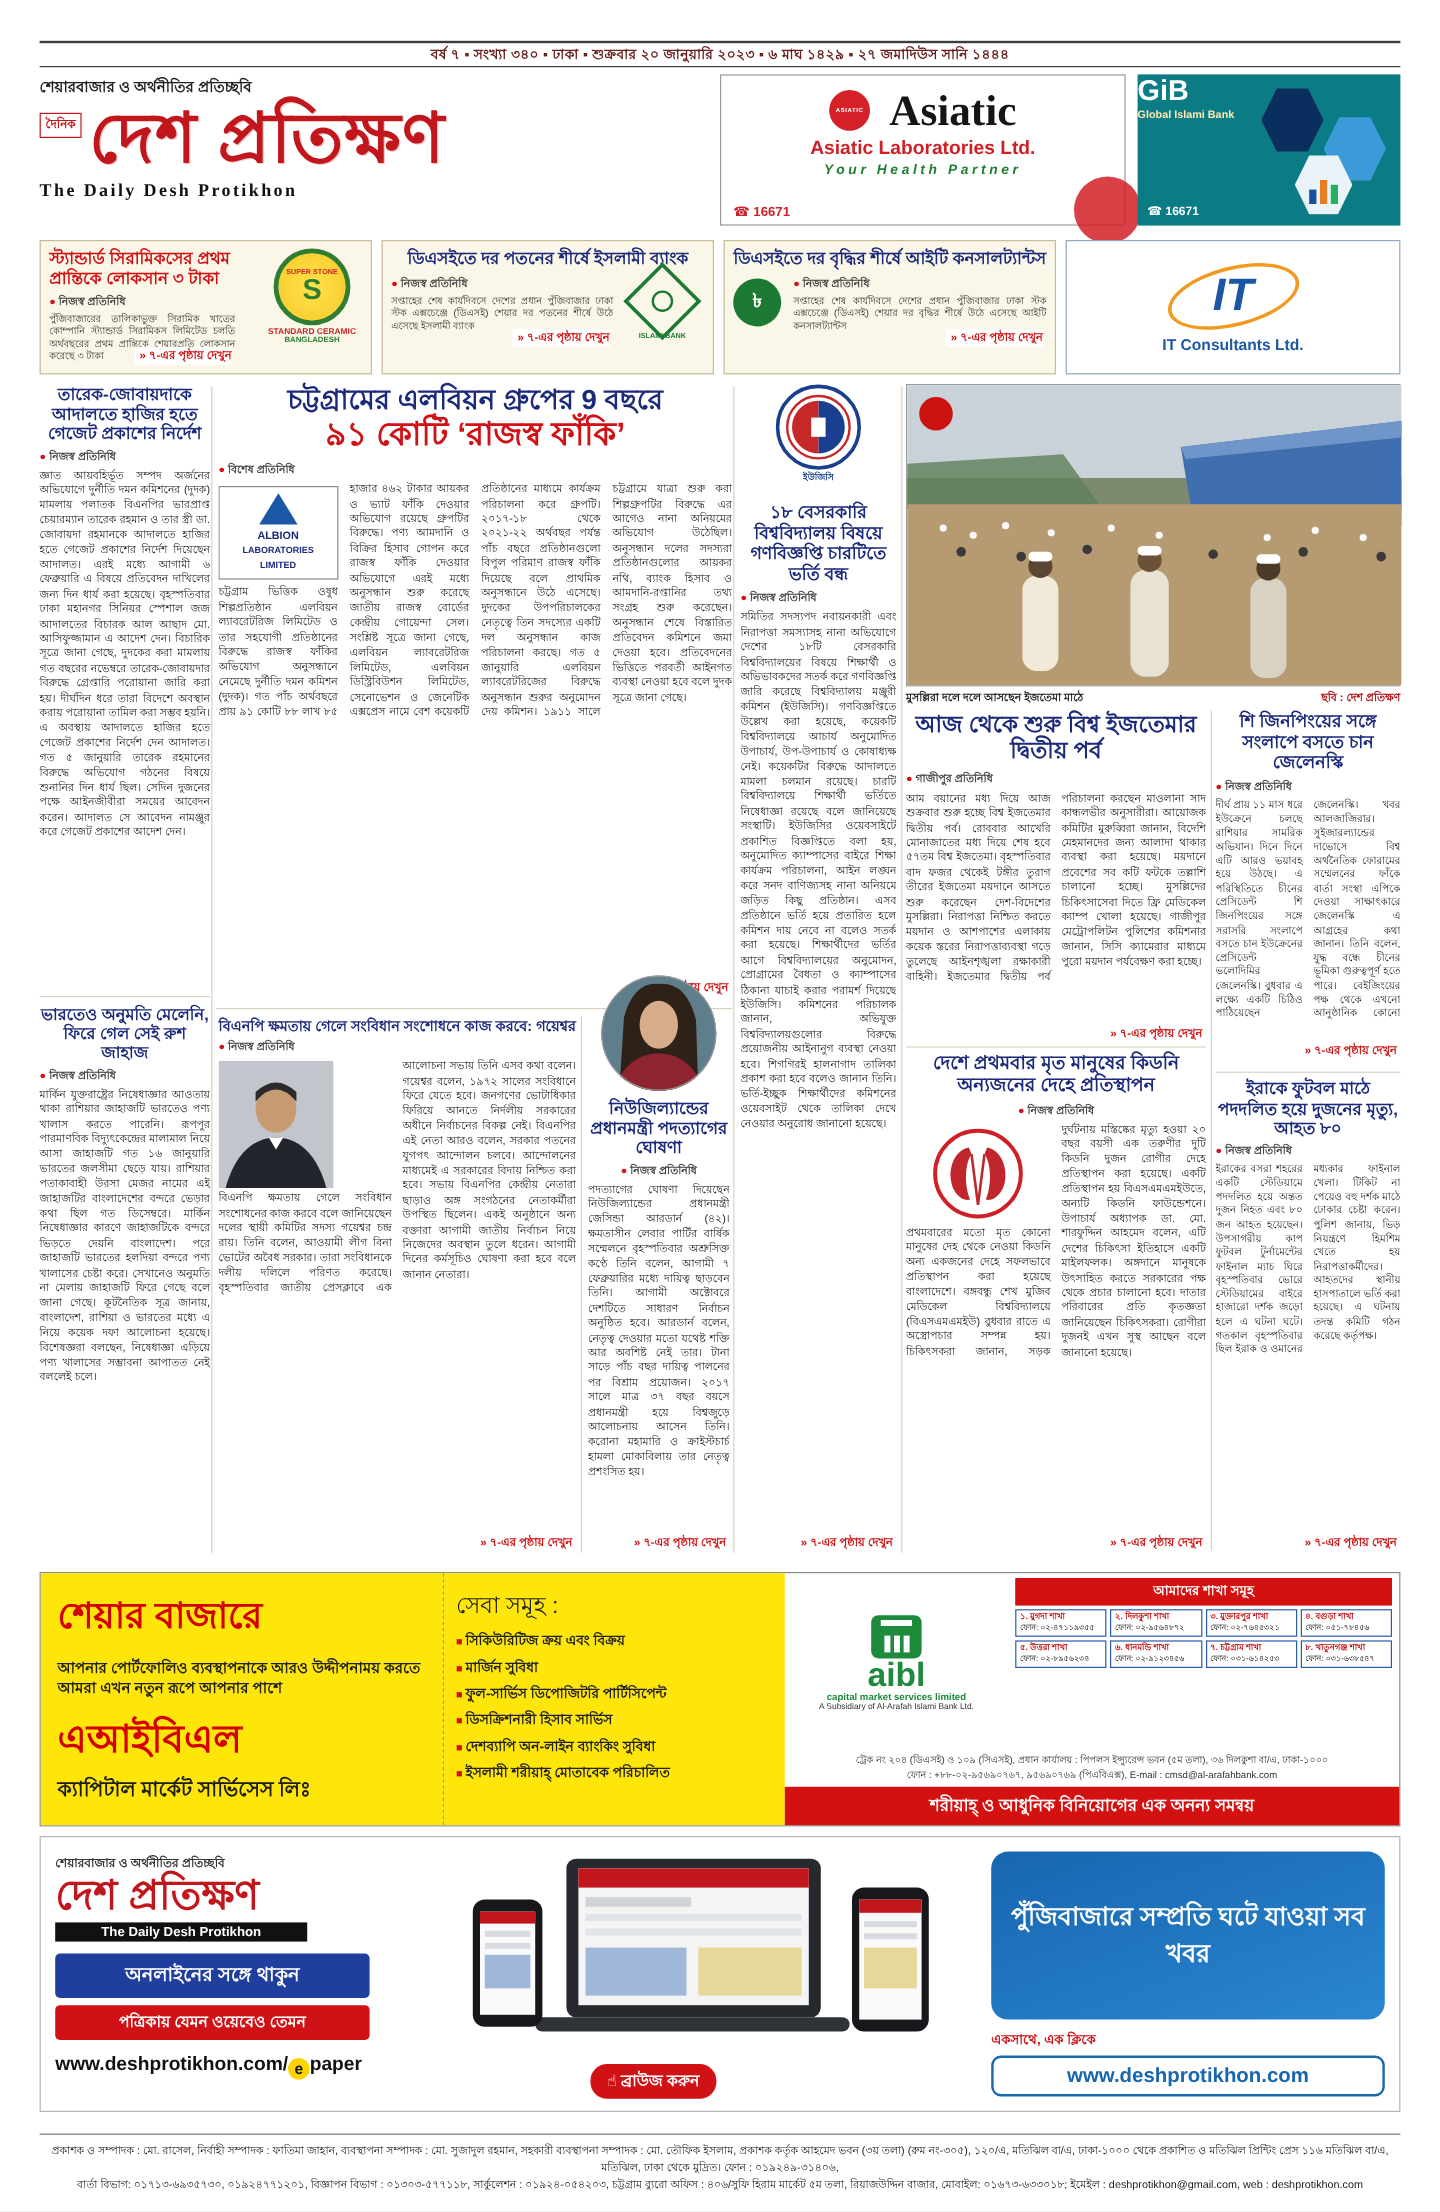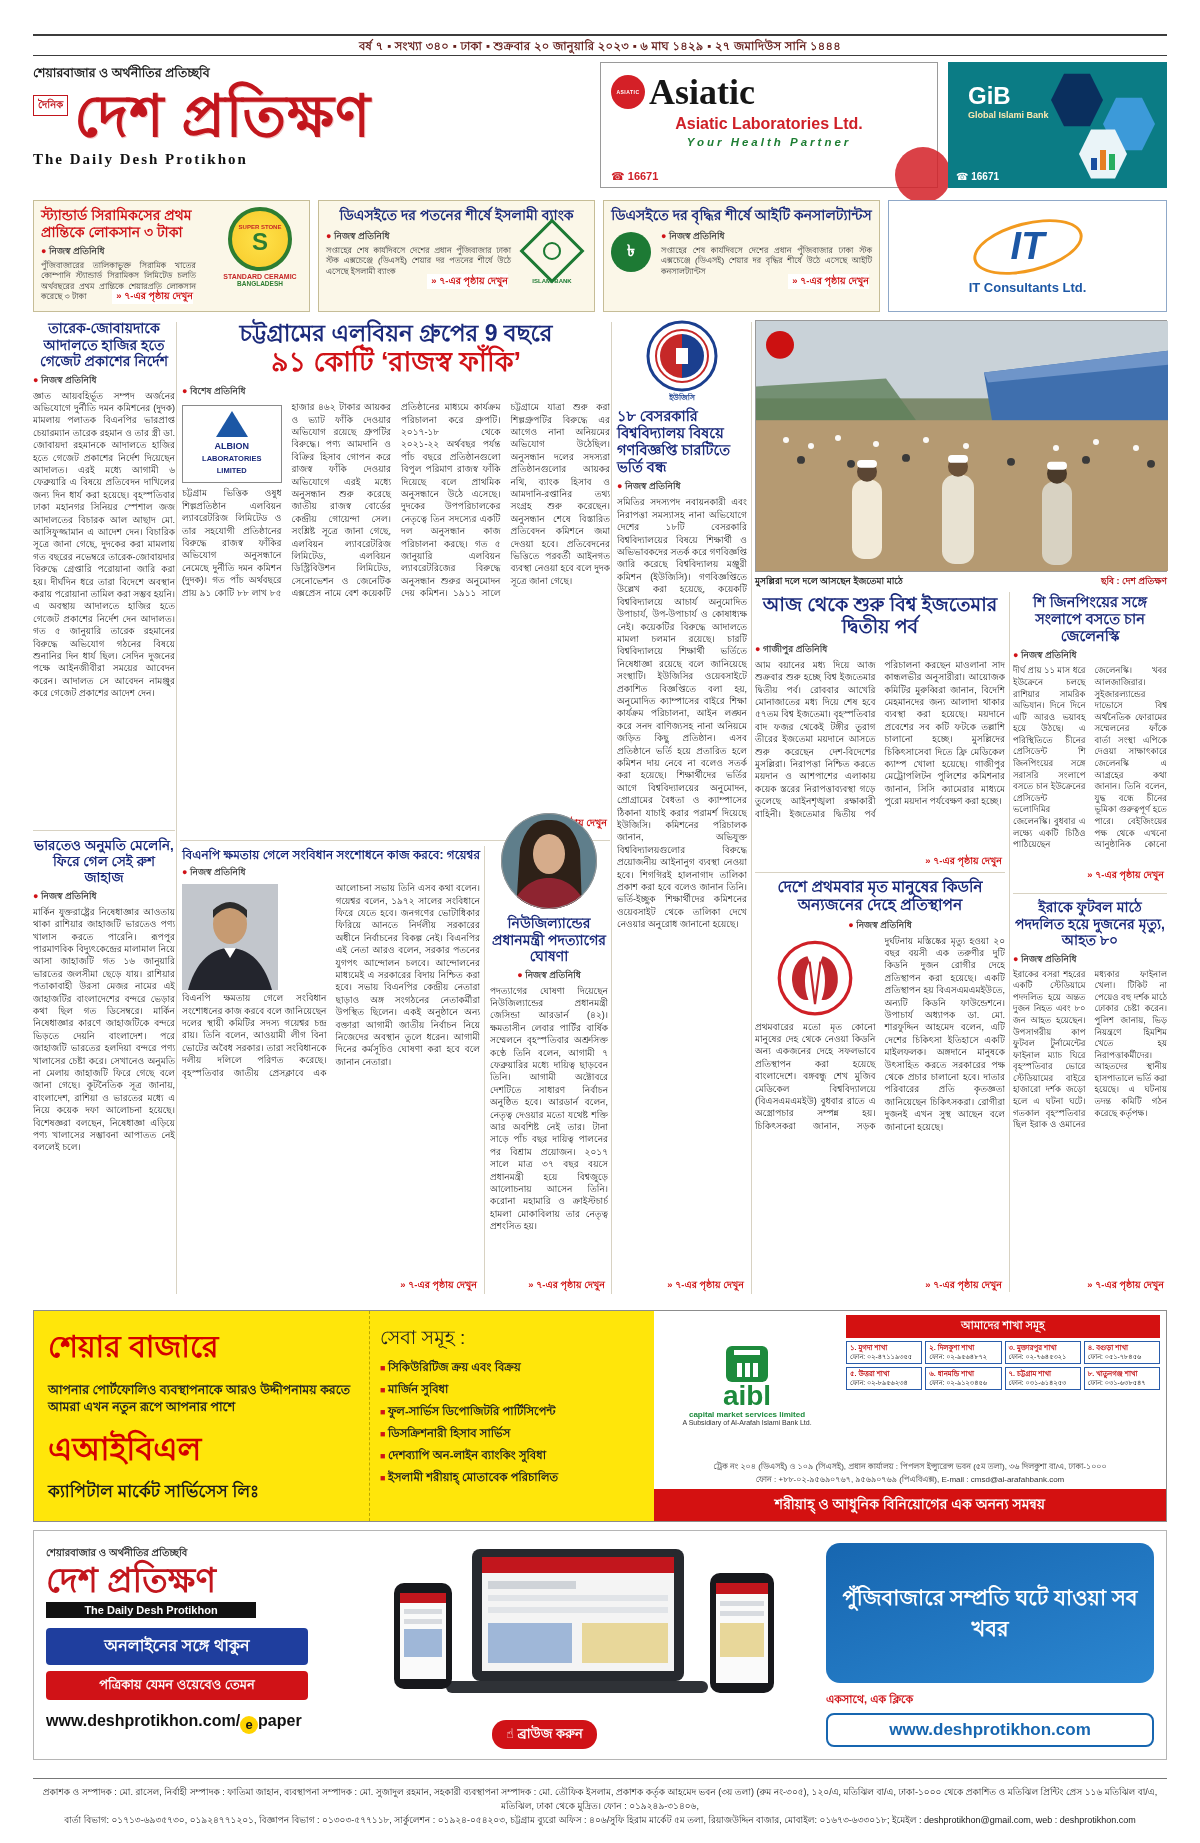--- a/index.html
+++ b/index.html
@@ -51,31 +51,31 @@
 
   <div class="abs" style="left:33px;top:64px;width:560px">
     <div class="tagline">শেয়ারবাজার ও অর্থনীতির প্রতিচ্ছবি</div>
     <div style="margin-top:2px">
       <span class="daily-badge">দৈনিক</span><span class="mast-title">দেশ প্রতিক্ষণ</span>
     </div>
     <div class="mast-sub" style="margin-top:4px">The Daily Desh Protikhon</div>
   </div>
 
   <div class="abs" style="left:600px;top:62px;width:338px;height:126px;border:1px solid #9a9a9a;padding:8px 10px;text-align:center">
-    <div style="display:flex;align-items:center;justify-content:flex-start;gap:4px">
+    <div style="display:flex;align-items:center;justify-content:center;gap:16px">
       <span class="circ" style="width:34px;height:34px;background:#d42027;color:#fff;font-size:5px;font-weight:700;letter-spacing:.5px">ASIATIC</span>
       <span style="font-family:'Liberation Serif',serif;font-size:36px;font-weight:800;color:#151515">Asiatic</span>
     </div>
     <div style="font-size:16px;font-weight:800;color:#cf2027;margin-top:2px">Asiatic Laboratories Ltd.</div>
     <div style="font-size:11.5px;font-style:italic;font-weight:700;color:#1e7e34;letter-spacing:3px;margin-top:3px">Your  Health  Partner</div>
     <div style="position:absolute;left:10px;bottom:4px;font-size:11px;font-weight:800;color:#cf2027">☎ <span>16671</span></div>
     <div style="position:absolute;right:-14px;bottom:-16px;width:56px;height:56px;border-radius:50%;background:#d42027;opacity:.85"></div>
   </div>
 
-  <div class="abs" style="left:948px;top:62px;width:219px;height:126px;background:#0b7c85;padding:20px;overflow:hidden">
+  <div class="abs" style="left:948px;top:62px;width:219px;height:126px;background:#0b7c85;padding:0;overflow:hidden">
     <div style="font-size:24px;font-weight:800;color:#fff">GiB</div>
     <div style="font-size:9px;font-weight:700;color:#ffe9b0">Global Islami Bank</div>
     <div class="hex abs" style="right:64px;top:10px;width:52px;height:56px;background:#0a2f5e"></div>
     <div class="hex abs" style="right:12px;top:34px;width:52px;height:56px;background:#3c9ad9"></div>
     <div class="hex abs" style="right:40px;top:66px;width:48px;height:52px;background:#eaf4f8;display:flex;align-items:flex-end;justify-content:center;gap:3px;padding-bottom:10px">
       <span style="width:6px;height:12px;background:#1a4fa0;display:inline-block"></span>
       <span style="width:6px;height:20px;background:#e67e22;display:inline-block"></span>
       <span style="width:6px;height:16px;background:#27ae60;display:inline-block"></span>
     </div>
     <div style="position:absolute;left:8px;bottom:6px;font-size:10px;font-weight:800;color:#fff">☎ <span>16671</span></div>
@@ -219,21 +219,21 @@
 
   <article class="abs" style="left:617px;top:320px;width:130px;height:974px">
     <svg width="72" height="72" viewBox="0 0 72 72" style="display:block;margin:0 auto">
       <circle cx="36" cy="36" r="34" fill="#fff" stroke="#1b3f8f" stroke-width="3"></circle>
       <circle cx="36" cy="36" r="26" fill="none" stroke="#c62828" stroke-width="2"></circle>
       <path d="M36,14 A22,22 0 0,1 36,58 Z" fill="#1b3f8f"></path>
       <path d="M36,14 A22,22 0 0,0 36,58 Z" fill="#c62828"></path>
       <rect x="30" y="28" width="12" height="16" fill="#fff"></rect>
     </svg>
     <div style="font-size:7.5px;font-weight:700;color:#1b3f8f;text-align:center">ইউজিসি</div>
-    <h2 class="h-navy" style="font-size:14.5px;margin-top:4px">১৮ বেসরকারি বিশ্ববিদ্যালয় বিষয়ে গণবিজ্ঞপ্তি চারটিতে ভর্তি বন্ধ</h2>
+    <h2 class="h-navy" style="font-size:14.5px;text-align:center;margin-top:16px">১৮ বেসরকারি বিশ্ববিদ্যালয় বিষয়ে গণবিজ্ঞপ্তি চারটিতে ভর্তি বন্ধ</h2>
     <div class="byline">● নিজস্ব প্রতিনিধি</div>
     <div class="body" style="height:740px;overflow:hidden">সমিতির সদস্যপদ নবায়নকারী এবং নিরাপত্তা সমস্যাসহ নানা অভিযোগে দেশের ১৮টি বেসরকারি বিশ্ববিদ্যালয়ের বিষয়ে শিক্ষার্থী ও অভিভাবকদের সতর্ক করে গণবিজ্ঞপ্তি জারি করেছে বিশ্ববিদ্যালয় মঞ্জুরী কমিশন (ইউজিসি)। গণবিজ্ঞপ্তিতে উল্লেখ করা হয়েছে, কয়েকটি বিশ্ববিদ্যালয়ে আচার্য অনুমোদিত উপাচার্য, উপ-উপাচার্য ও কোষাধ্যক্ষ নেই। কয়েকটির বিরুদ্ধে আদালতে মামলা চলমান রয়েছে। চারটি বিশ্ববিদ্যালয়ে শিক্ষার্থী ভর্তিতে নিষেধাজ্ঞা রয়েছে বলে জানিয়েছে সংস্থাটি। ইউজিসির ওয়েবসাইটে প্রকাশিত বিজ্ঞপ্তিতে বলা হয়, অনুমোদিত ক্যাম্পাসের বাইরে শিক্ষা কার্যক্রম পরিচালনা, আইন লঙ্ঘন করে সনদ বাণিজ্যসহ নানা অনিয়মে জড়িত কিছু প্রতিষ্ঠান। এসব প্রতিষ্ঠানে ভর্তি হয়ে প্রতারিত হলে কমিশন দায় নেবে না বলেও সতর্ক করা হয়েছে। শিক্ষার্থীদের ভর্তির আগে বিশ্ববিদ্যালয়ের অনুমোদন, প্রোগ্রামের বৈধতা ও ক্যাম্পাসের ঠিকানা যাচাই করার পরামর্শ দিয়েছে ইউজিসি। কমিশনের পরিচালক জানান, অভিযুক্ত বিশ্ববিদ্যালয়গুলোর বিরুদ্ধে প্রয়োজনীয় আইনানুগ ব্যবস্থা নেওয়া হবে। শিগগিরই হালনাগাদ তালিকা প্রকাশ করা হবে বলেও জানান তিনি। ভর্তি-ইচ্ছুক শিক্ষার্থীদের কমিশনের ওয়েবসাইট থেকে তালিকা দেখে নেওয়ার অনুরোধ জানানো হয়েছে।</div>
     <div class="plink">» ৭-এর পৃষ্ঠায় দেখুন</div>
   </article>
 
   <figure class="abs" style="left:755px;top:320px;width:412px;height:252px;border:1px solid #999">
     <svg viewBox="0 0 412 252" width="412" height="250" preserveAspectRatio="none">
       <rect width="412" height="100" fill="#c9d2d8"></rect>
       <rect y="78" width="412" height="26" fill="#7d8a6d"></rect>
       <polygon points="0,66 130,58 160,100 0,104" fill="#5f7f5a" opacity="0.8"></polygon>

